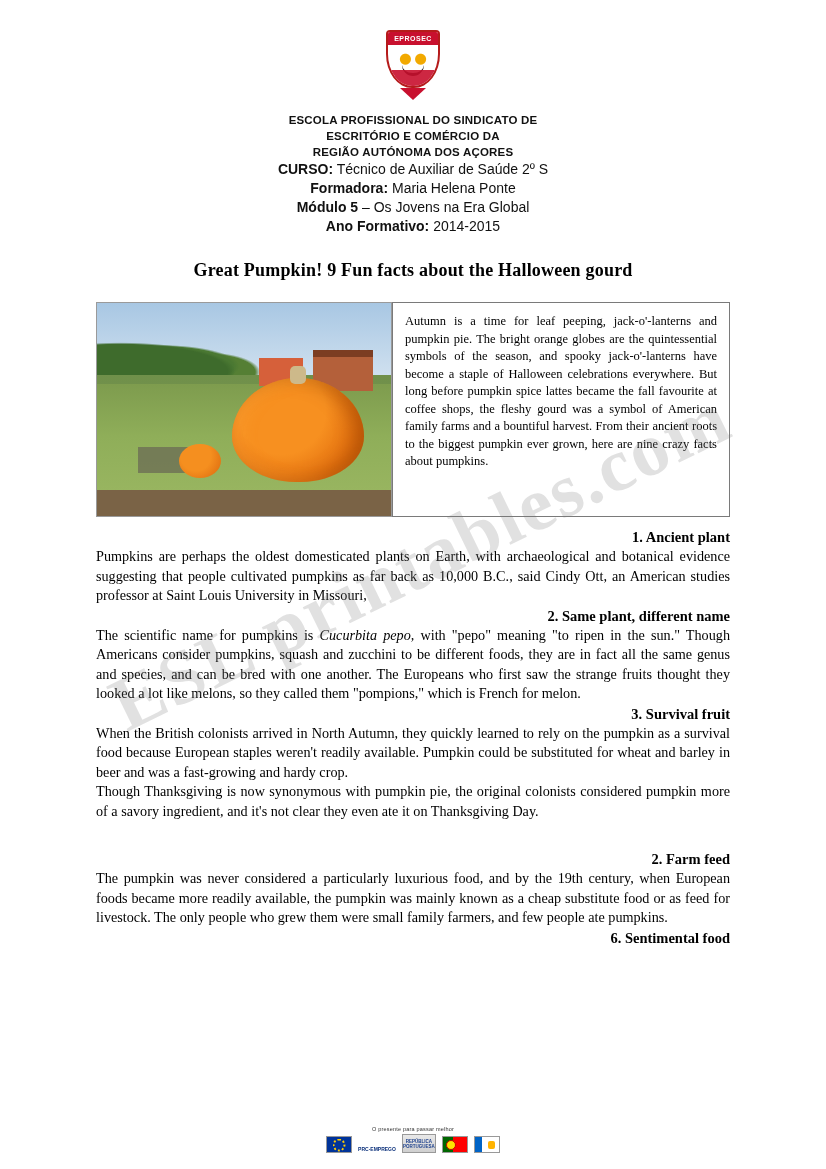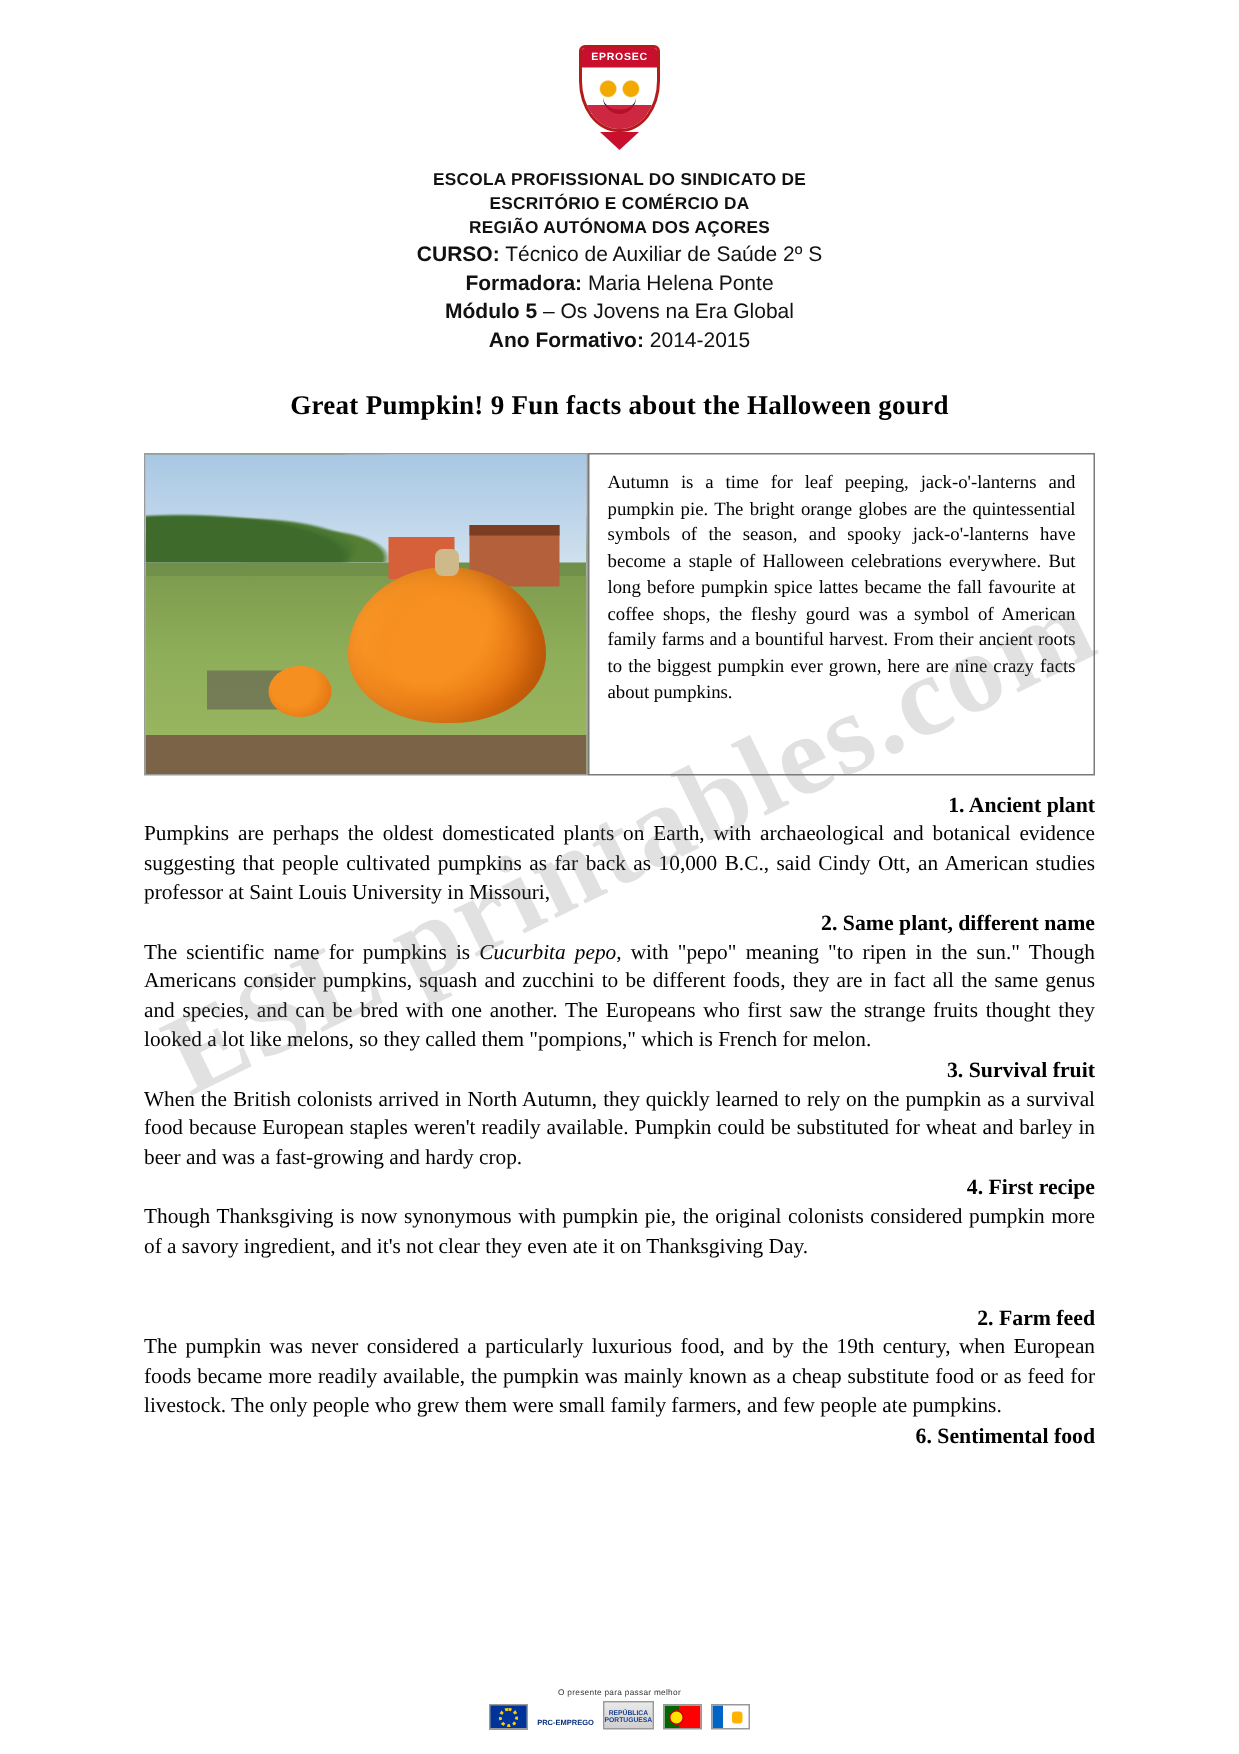--- a/index.html
+++ b/index.html
@@ -391,21 +391,20 @@
 
     <h3>1. Ancient plant</h3>
     <p>Pumpkins are perhaps the oldest domesticated plants on Earth, with archaeological and botanical evidence suggesting that people cultivated pumpkins as far back as 10,000 B.C., said Cindy Ott, an American studies professor at Saint Louis University in Missouri,</p>
 
     <h3>2. Same plant, different name</h3>
     <p><span>The scientific name for pumpkins is </span><span class="it">Cucurbita pepo,</span><span> with "pepo" meaning "to ripen in the sun." Though Americans consider pumpkins, squash and zucchini to be different foods, they are in fact all the same genus and species, and can be bred with one another. The Europeans who first saw the strange fruits thought they looked a lot like melons, so they called them "pompions," which is French for melon.</span></p>
 
     <h3>3. Survival fruit</h3>
     <p>When the British colonists arrived in North Autumn, they quickly learned to rely on the pumpkin as a survival food because European staples weren't readily available. Pumpkin could be substituted for wheat and barley in beer and was a fast-growing and hardy crop.</p>
 
-    <h3>4. First recipe</h3>
     <p class="gap">Though Thanksgiving is now synonymous with pumpkin pie, the original colonists considered pumpkin more of a savory ingredient, and it's not clear they even ate it on Thanksgiving Day.</p>
 
     <h3>2. Farm feed</h3>
     <p>The pumpkin was never considered a particularly luxurious food, and by the 19th century, when European foods became more readily available, the pumpkin was mainly known as a cheap substitute food or as feed for livestock. The only people who grew them were small family farmers, and few people ate pumpkins.</p>
 
     <h3>6. Sentimental food</h3>
 
   </div>
 
   <div class="watermark">ESL printables.com</div>

